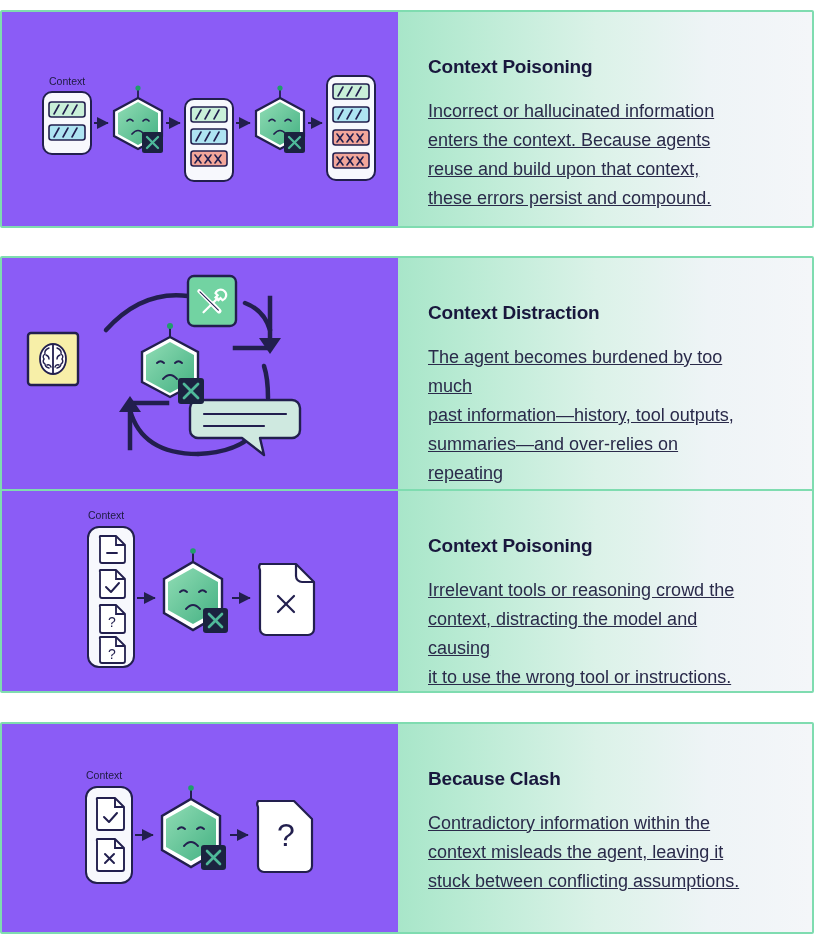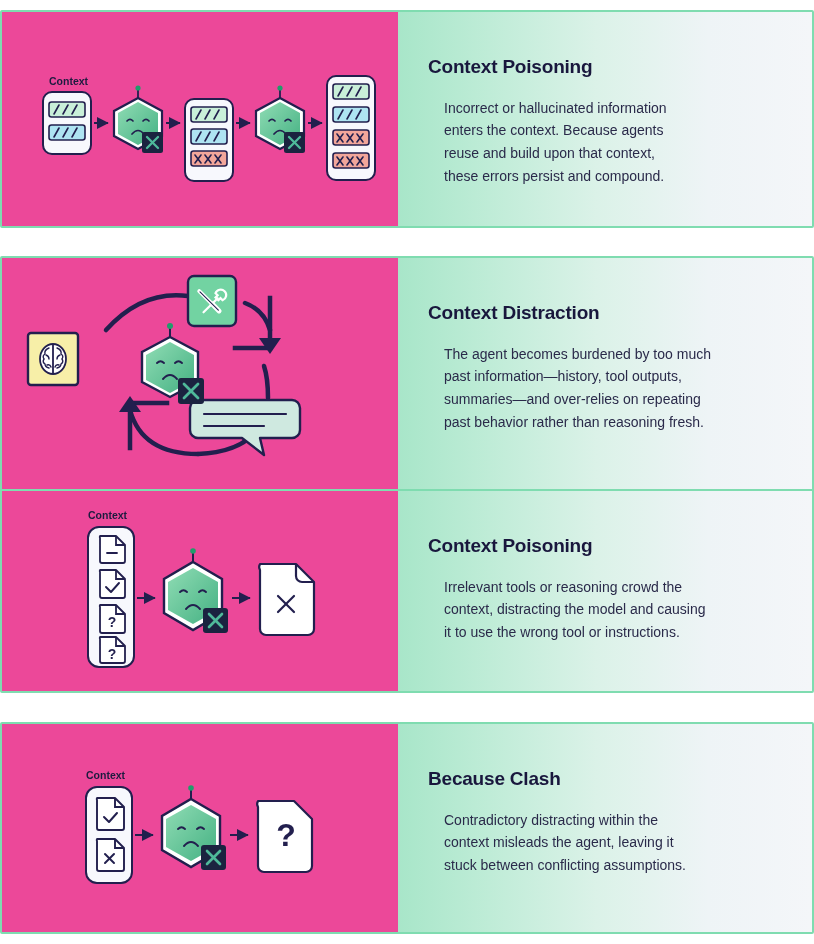--- a/index.html
+++ b/index.html
@@ -23,46 +23,46 @@
     border: 2px solid #7fdcb0;
     border-radius: 2px;
     display: flex;
     overflow: hidden;
     background: #f8fbfa;
   }
 
   .card-illus {
     width: 396px;
     flex: 0 0 396px;
-    background: #ec4899;
+    background: #8b5cf6;
     position: relative;
-    font-weight: bold;
   }
   .card-illus svg { display: block; }
 
   .card-text {
     flex: 1 1 auto;
     background: linear-gradient(to right, #a8e6c9 0%, #bfecd7 22%, #dbf2e8 48%, #eef4f6 75%, #f4f6f9 100%);
     padding: 44px 40px 0 30px;
   }
   .card-title {
     font-size: 19px;
     font-weight: bold;
     color: #19173d;
     letter-spacing: -0.2px;
     margin: 0 0 18px 0;
     line-height: 1.2;
   }
   .card-body {
-    font-size: 14px;
+    font-size: 18px;
     color: #2a2a4a;
     line-height: 1.62;
-    margin: 16px;
+    margin: 0;
     max-width: 330px;
     white-space: pre-line;
+    text-decoration: underline;
   }
 
   .ctx-label {
     font-size: 10.5px;
     fill: #1d1b3f;
     font-family: "Liberation Sans", sans-serif;
   }
 </style>
 </head>
 <body>
@@ -435,19 +435,19 @@
         <line x1="228" y1="111" x2="246" y2="111" stroke="#221f4e" stroke-width="2" marker-end="url(#ah4)"></line>
 
         <g>
           <path d="M256,77 L292,77 L310,95 L310,142 a6,6 0 0 1 -6,6 L262,148 a6,6 0 0 1 -6,-6 L256,83 a6,6 0 0 1 0,-6 Z" fill="#ffffff" stroke="#221f4e" stroke-width="2.2" stroke-linejoin="round"></path>
           <text x="284" y="122" text-anchor="middle" font-size="32" font-family="Liberation Sans, sans-serif" fill="#221f4e">?</text>
         </g>
       </svg>
     </div>
     <div class="card-text">
       <h2 class="card-title">Because Clash</h2>
-      <p class="card-body">Contradictory distracting within the
+      <p class="card-body">Contradictory information within the
 context misleads the agent, leaving it
 stuck between conflicting assumptions.</p>
     </div>
   </div>
 
 </div>
 
 </body></html>

